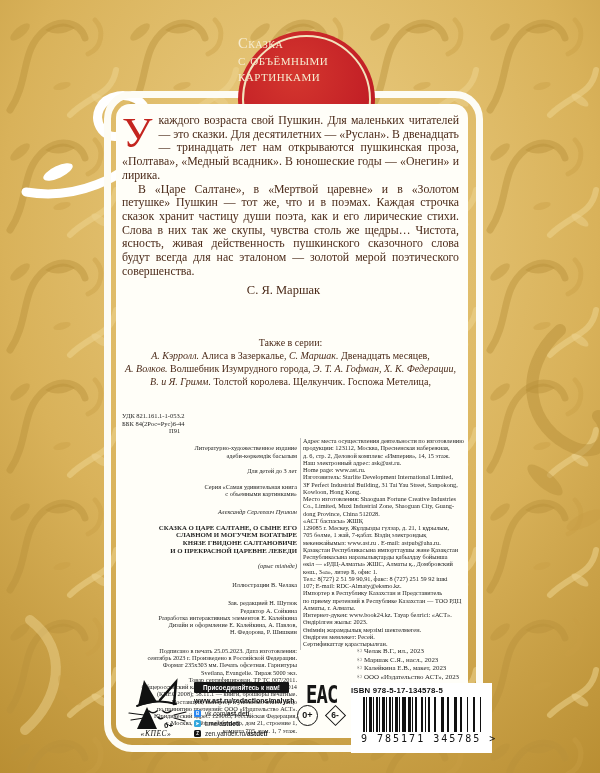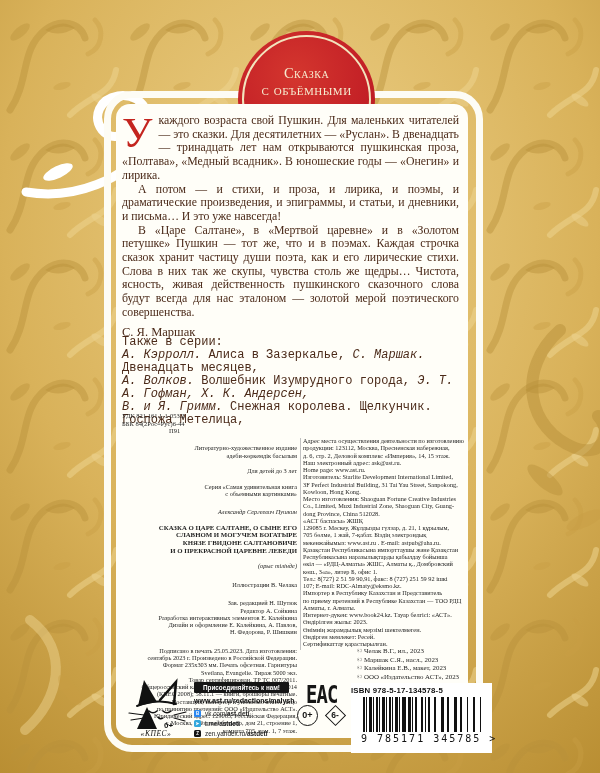--- a/index.html
+++ b/index.html
@@ -8,37 +8,37 @@
   #bg-svg{position:absolute;left:0;top:0;width:600px;height:773px;z-index:0;}
   #flourish-svg{position:absolute;left:18px;top:52px;width:210px;height:150px;z-index:2;}
 
   .frame{position:absolute;left:104px;top:91px;width:379px;height:661px;
          box-sizing:border-box;border:7px solid #fdfcf5;border-radius:28px;z-index:2;}
 
   .badge{position:absolute;left:238px;top:31px;width:137px;height:137px;border-radius:50%;
          background:radial-gradient(circle at 42% 32%, #d4362e 0%, #c32026 60%, #ab161c 100%);
          z-index:3;}
   .badge-ring{position:absolute;inset:4px;border:2px solid #f2e4bd;border-radius:50%;}
-  .badge-text{position:absolute;left:0;top:34px;width:100%;text-align:center;color:#f6ecd0;
+  .badge-text{position:absolute;left:0;top:4px;width:100%;text-align:left;color:#f6ecd0;
               font-variant:small-caps;letter-spacing:.5px;}
   .badge-l1{font-size:14.5px;line-height:17px;}
   .badge-l2,.badge-l3{font-size:16px;line-height:15.5px;}
 
   .panel{position:absolute;left:116px;top:104px;width:352px;height:634px;
          background:#fffef8;border-radius:14px;z-index:4;}
 
   .quote{position:absolute;left:122px;top:114px;width:337px;z-index:5;
          font-size:11.8px;line-height:13.7px;color:#4b2a19;text-align:justify;}
   .quote p{margin:0;}
   .quote p.ind{text-indent:16px;}
   .dropcap{float:left;font-size:43px;line-height:34px;padding:2px 6px 0 0;color:#c4251f;}
-  .signature{text-align:left;padding-right:14px;margin-top:6px;font-size:12.5px;}
-
-  .series{position:absolute;left:122px;top:336px;width:337px;z-index:5;
-          font-size:12px;line-height:13px;color:#4b2a19;font-family:Liberation Mono, monospace;}
+  .signature{text-align:center;padding-right:14px;margin-top:6px;font-size:12.5px;}
+
+  .series{position:absolute;left:122px;top:336px;width:337px;text-align:center;z-index:5;
+          font-size:10px;line-height:13px;color:#4b2a19;}
   .it{font-style:italic;margin-top:16px;}
   .b{font-weight:bold;}
 
   .codes{position:absolute;left:122px;top:412px;z-index:5;font-size:6.5px;line-height:7.6px;color:#262626;}
   .codes .code-indent{padding-left:47px;}
 
   .imprint{z-index:5;font-size:6.3px;line-height:7.25px;color:#242424;white-space:pre-line;}
   .imprint-left{position:absolute;left:119px;top:437px;width:178px;text-align:right;}
   .imprint-right{position:absolute;left:303px;top:437px;width:163px;text-align:left;}
   .imprint-left .blk{margin:0 0 4px 0;}
@@ -148,30 +148,29 @@
       <div class="badge-l1">Сказка</div>
       <div class="badge-l2">с объёмными</div>
       <div class="badge-l3">картинками</div>
     </div>
   </div>
 
   <div class="panel"></div>
 
   <div class="quote">
     <p><span class="dropcap">У</span><span>каждого возраста свой Пушкин. Для маленьких читателей — это сказки. Для десятилетних — «Руслан». В двенадцать — тринадцать лет нам открываются пушкинская проза, «Полтава», «Медный всадник». В юношеские годы — «Онегин» и лирика.</span></p>
-    <p class="ind">А потом — и стихи, и проза, и лирика, и поэмы, и драматические произведения, и эпиграммы, и статьи, и дневники, и письма… И это уже навсегда!</p>
     <p class="ind">В «Царе Салтане», в «Мертвой царевне» и в «Золотом петушке» Пушкин — тот же, что и в поэмах. Каждая строчка сказок хранит частицу души поэта, как и его лирические стихи. Слова в них так же скупы, чувства столь же щедры… Чистота, ясность, живая действенность пушкинского сказочного слова будут всегда для нас эталоном — золотой мерой поэтического совершенства.</p>
     <div class="signature">С. Я. Маршак</div>
   </div>
 
   <div class="series">
     <div>Также в серии:</div>
     <div><span class="it">А. Кэрролл.</span><span> Алиса в Зазеркалье, </span><span class="it">С. Маршак.</span><span> Двенадцать месяцев,</span></div>
-    <div><span class="it">А. Волков.</span><span> Волшебник Изумрудного города, </span><span class="it">Э. Т. А. Гофман, Х. К. Андерсен,</span></div>
-    <div><span class="it">В. и Я. Гримм.</span><span> Снежная королева. Щелкунчик. Госпожа Метелица,</span></div>
+    <div><span class="it">А. Волков.</span><span> Волшебник Изумрудного города, </span><span class="it">Э. Т. А. Гофман, Х. К. Федерации,</span></div>
+    <div><span class="it">В. и Я. Гримм.</span><span> Толстой королева. Щелкунчик. Госпожа Метелица,</span></div>
   </div>
 
   <div class="codes">
     <div>УДК 821.161.1-1-053.2</div>
     <div>ББК 84(2Рос=Рус)6-44</div>
     <div class="code-indent">П91</div>
   </div>
 
   <div class="imprint imprint-left">
     <div class="blk tight">Литературно-художественное издание

